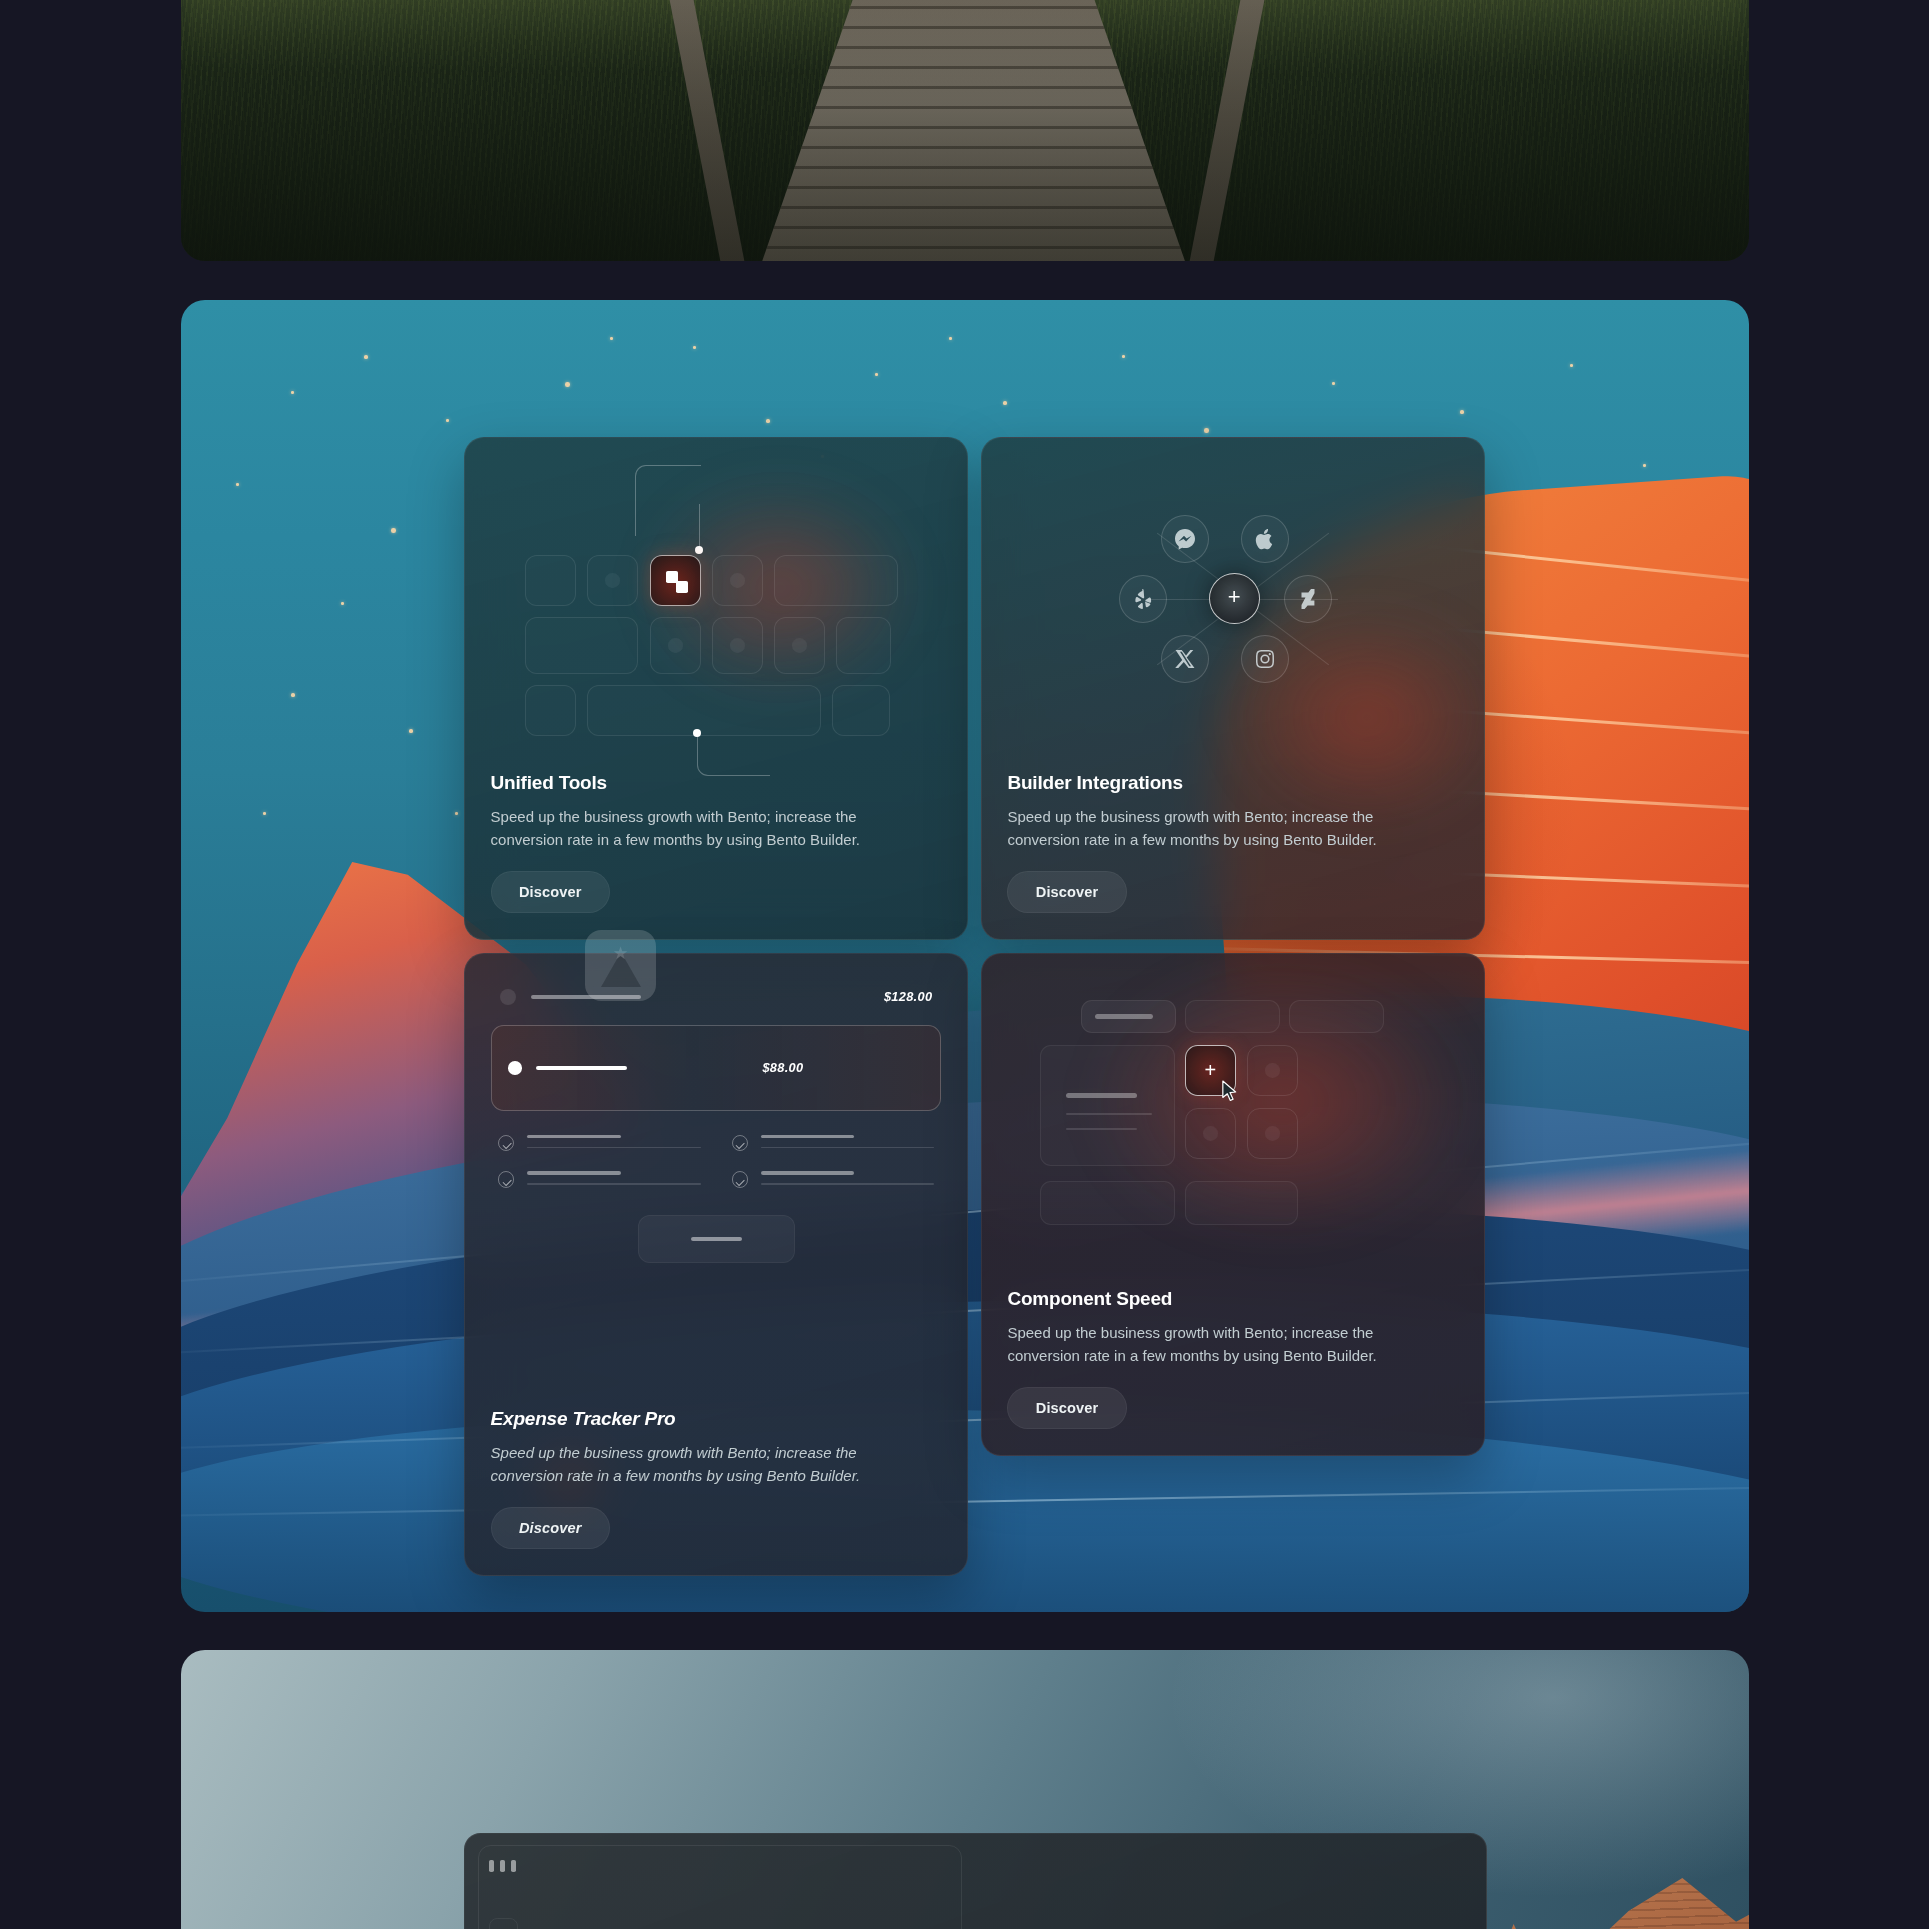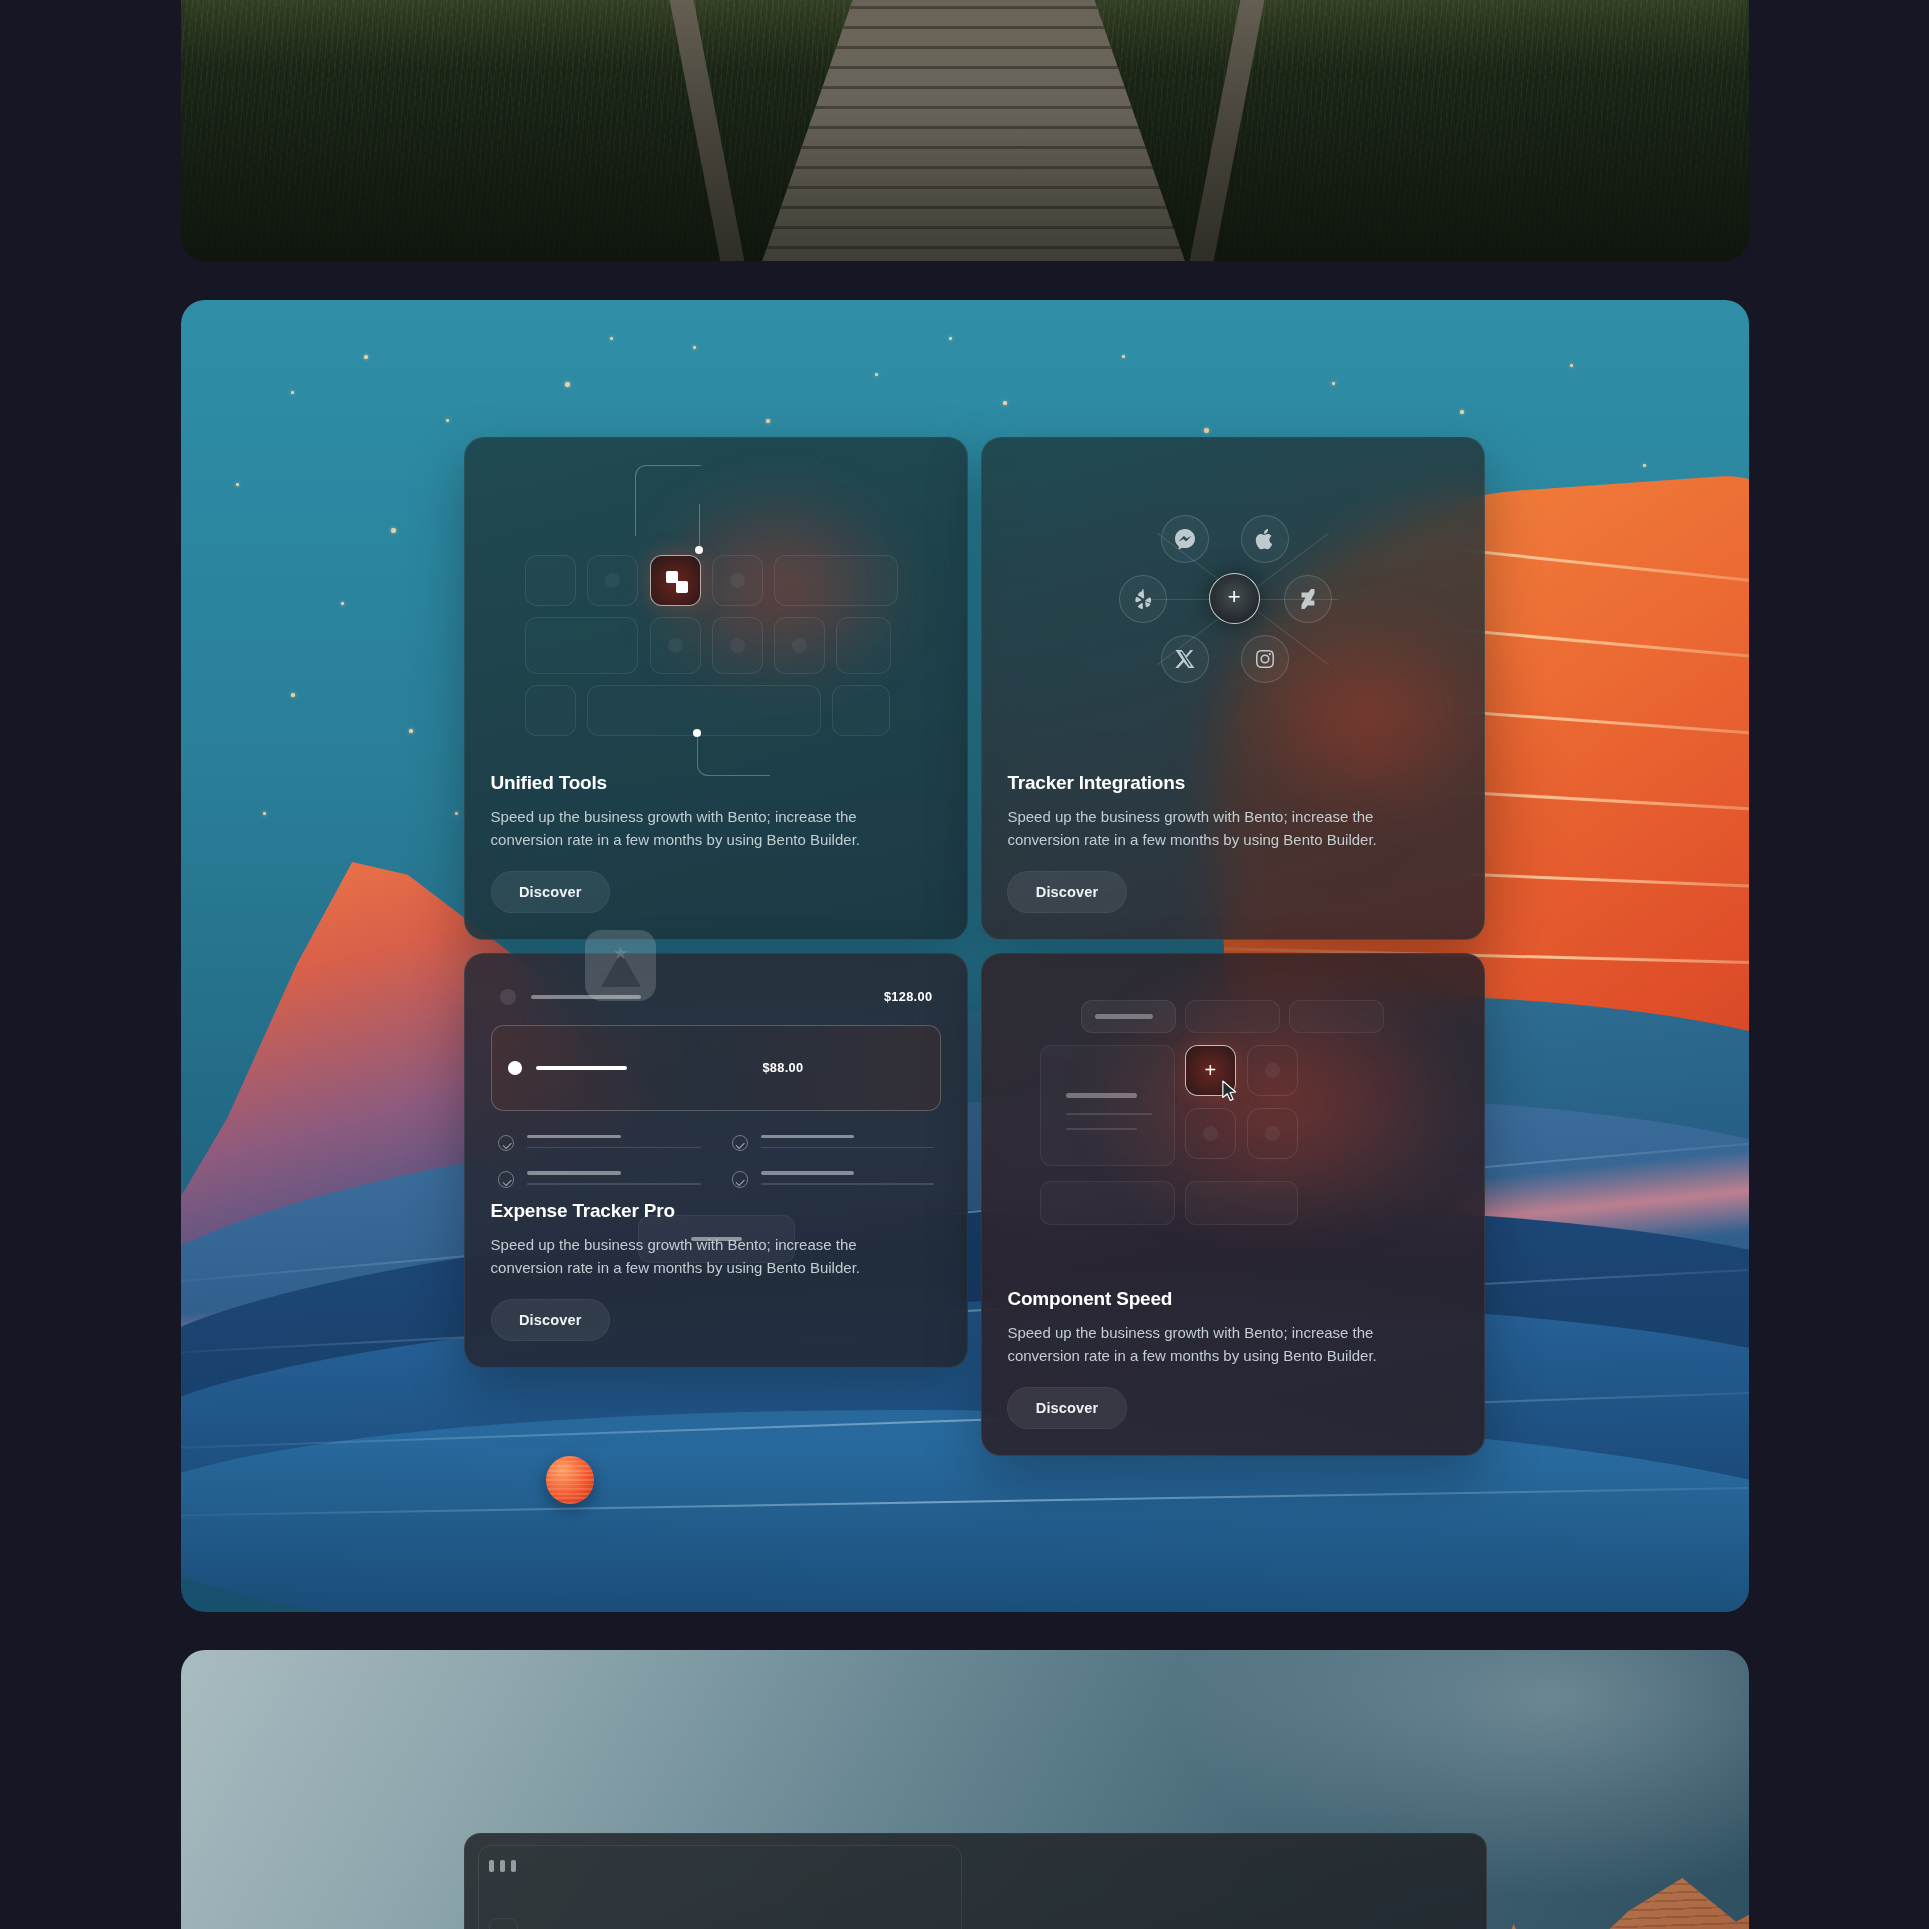--- a/index.html
+++ b/index.html
@@ -133,21 +133,21 @@
   }
   .gcard {
     position: relative; width: 504px; height: 503px; border-radius: 20px;
     background: linear-gradient(165deg, rgba(30,58,62,.80), rgba(26,48,56,.86));
     backdrop-filter: blur(24px);
     border: 0.9px solid rgba(255,255,255,.07);
     overflow: hidden;
     box-shadow: 0 22px 55px rgba(0,0,0,.28);
   }
   .gcard.c2 { background: linear-gradient(165deg, rgba(30,58,62,.80), rgba(50,38,44,.86)); }
-  .gcard.c3 { height: 415px; background: linear-gradient(165deg, rgba(40,42,52,.86), rgba(34,40,52,.88)); }
+  .gcard.c3 { height: 623px; background: linear-gradient(165deg, rgba(40,42,52,.86), rgba(34,40,52,.88)); font-style: italic; }
   .gcard.c4 { height: 503px; background: linear-gradient(165deg, rgba(48,34,40,.86), rgba(40,32,40,.88)); }
   .glow-red {
     position: absolute; right: 10%; top: 8%; width: 274px; height: 219px;
     background: radial-gradient(ellipse, rgba(190,60,40,.45), transparent 70%);
     filter: blur(24px);
   }
   .card-art { position: absolute; left: 0; top: 0; width: 100%; height: 292px; }
   .card-body { position: absolute; left: 25.6px; bottom: 25.6px; right: 25.6px; }
   .card-title {
     font-size: 19px; font-weight: 700; color: #ffffff; letter-spacing: -0.2px; margin-bottom: 12px;
@@ -489,21 +489,21 @@
             </div>
 
             <div class="ibub" style="left:259px; top:197px;">
               <svg viewBox="0 0 24 24">
                   <path d="M12 4.5c2.4 0 2.7 0 3.7.1 2.5.1 3.6 1.3 3.7 3.7.1 1 .1 1.3.1 3.7s0 2.7-.1 3.7c-.1 2.4-1.3 3.6-3.7 3.7-1 .1-1.3.1-3.7.1s-2.7 0-3.7-.1c-2.4-.1-3.6-1.3-3.7-3.7-.1-1-.1-1.3-.1-3.7s0-2.7.1-3.7C4.7 5.9 5.9 4.7 8.3 4.6c1-.1 1.3-.1 3.7-.1zM12 3c-2.4 0-2.8 0-3.8.1C4.9 3.2 3.2 4.9 3.1 8.2 3 9.2 3 9.6 3 12s0 2.8.1 3.8c.1 3.3 1.8 5 5.1 5.1 1 .1 1.4.1 3.8.1s2.8 0 3.8-.1c3.3-.1 5-1.8 5.1-5.1.1-1 .1-1.4.1-3.8s0-2.8-.1-3.8c-.1-3.3-1.8-5-5.1-5.1C14.8 3 14.4 3 12 3zm0 4.4A4.6 4.6 0 1 0 16.6 12 4.6 4.6 0 0 0 12 7.4zm0 7.6A3 3 0 1 1 15 12a3 3 0 0 1-3 3zm4.8-8.9a1.1 1.1 0 1 0 1.1 1.1 1.1 1.1 0 0 0-1.1-1.1z"></path>
                 </svg>
             </div>
           </div>
         </div>
         <div class="card-body">
-          <div class="card-title">Tracker Integrations</div>
+          <div class="card-title">Builder Integrations</div>
           <div class="card-desc">Speed up the business growth with Bento; increase the conversion rate in a few months by using Bento Builder.</div>
           <div class="discover">Discover</div>
         </div>
       </div>
 
       <div class="gcard c3">
         <div class="card-art" style="height:302px;">
           <div class="exp">
             <div class="exp-row1">
               <div class="cir-dark"></div>

